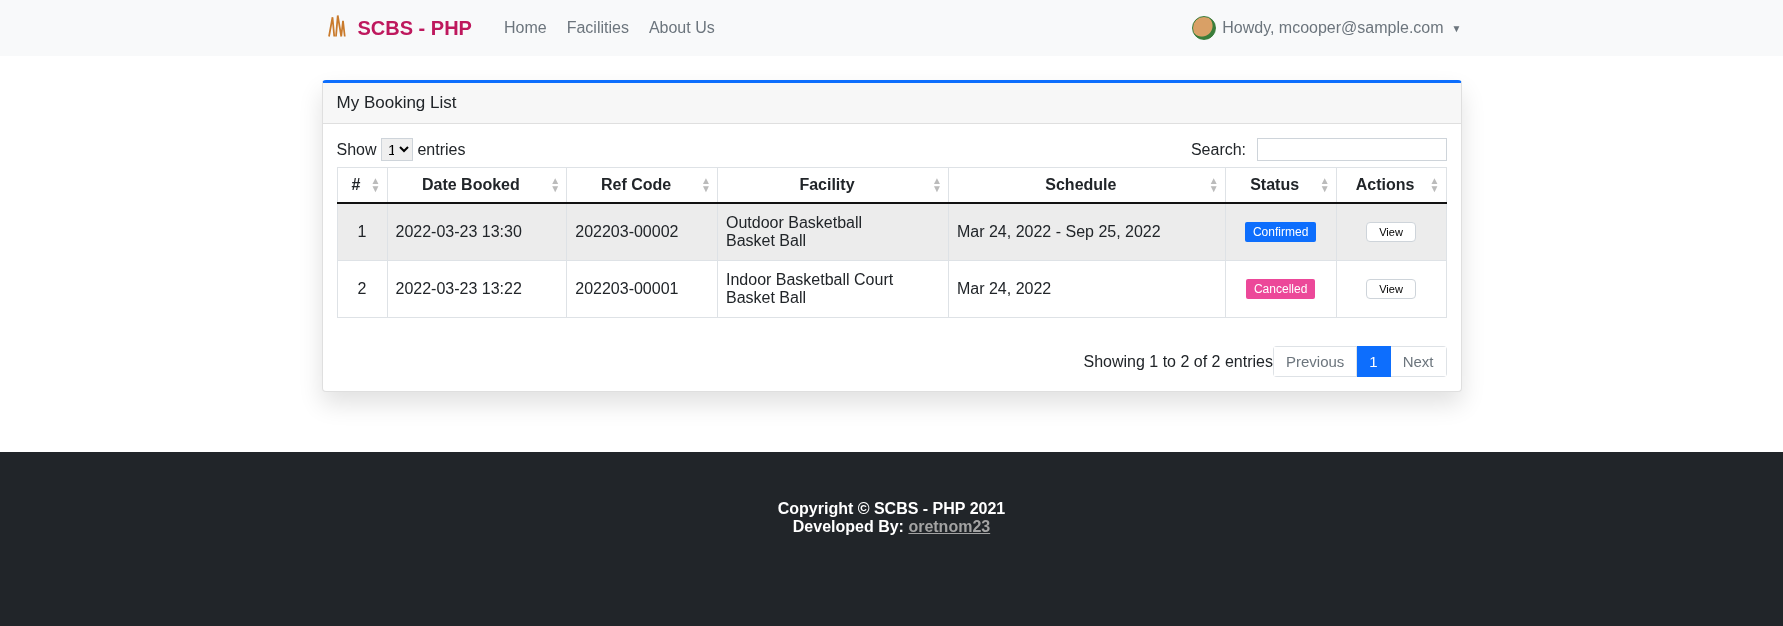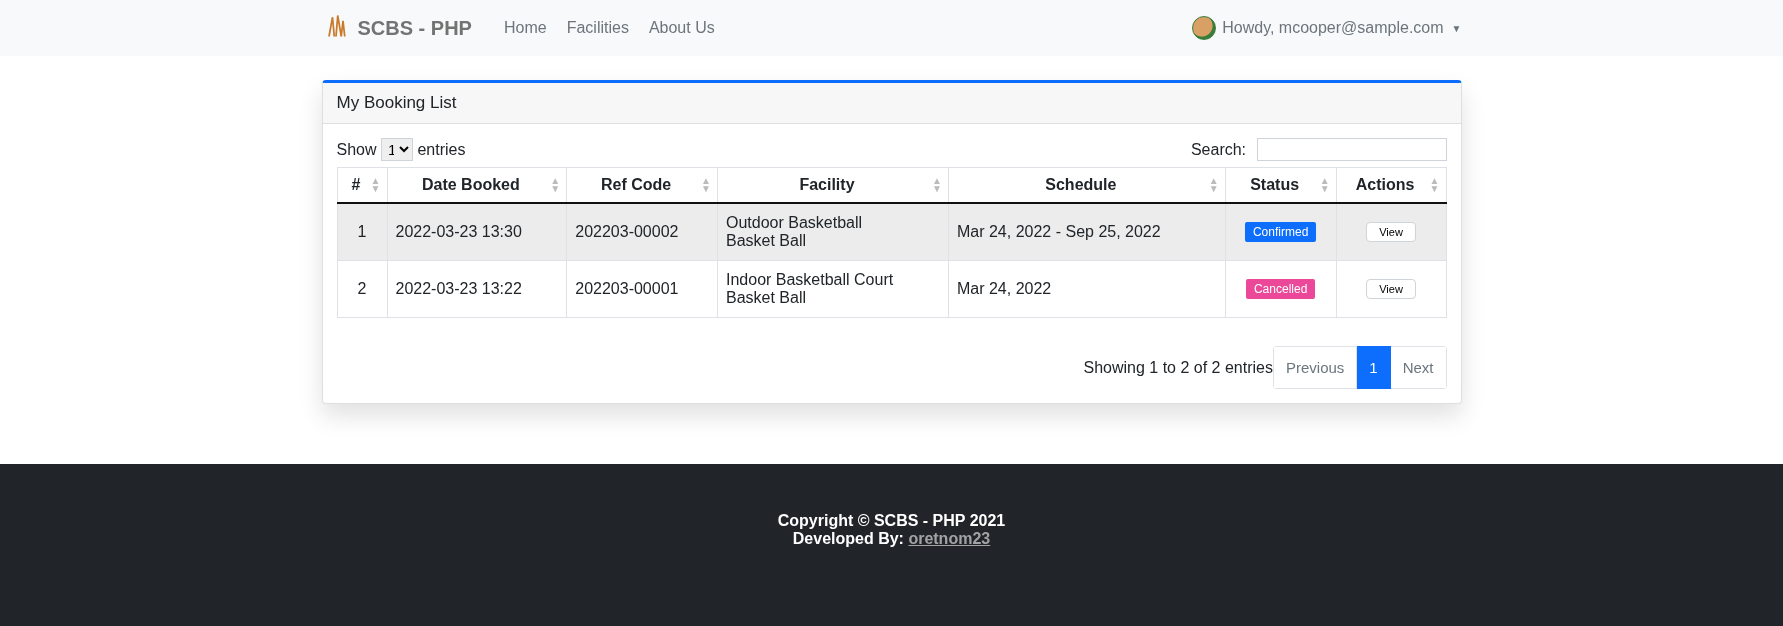--- a/index.html
+++ b/index.html
@@ -22,21 +22,21 @@
     margin: 0 auto;
     display: flex;
     align-items: center;
   }
   .brand {
     display: flex;
     align-items: center;
     gap: 8px;
     font-weight: bold;
     font-size: 20px;
-    color: #737373;
+    color: #be185d;
     margin-right: 32px;
   }
   .brand .logo-icon svg { width: 28px; height: 28px; }
   .nav-links { display: flex; gap: 20px; }
   .nav-link { color: #6c757d; text-decoration: none; cursor: pointer; }
   .nav-spacer { flex: 1; }
   .user-menu {
     display: flex;
     align-items: center;
     gap: 6px;
@@ -146,21 +146,21 @@
 
   
   .dt-bottom {
     display: flex;
     justify-content: flex-end;
     align-items: center;
     margin-top: 28px;
   }
   .pagination { display: flex; border-radius: 4px; overflow: hidden; }
   .page-btn {
-    padding: 12px 12px;
+    padding: 6px 12px;
     border: 1px solid #dee2e6;
     background: #fff;
     color: #6c757d;
     cursor: pointer;
     font-family: inherit;
     font-size: 15px;
   }
   .page-btn + .page-btn { border-left: none; }
   .page-btn.active { background: #0d6efd; color: #fff; border-color: #0d6efd; }
 

